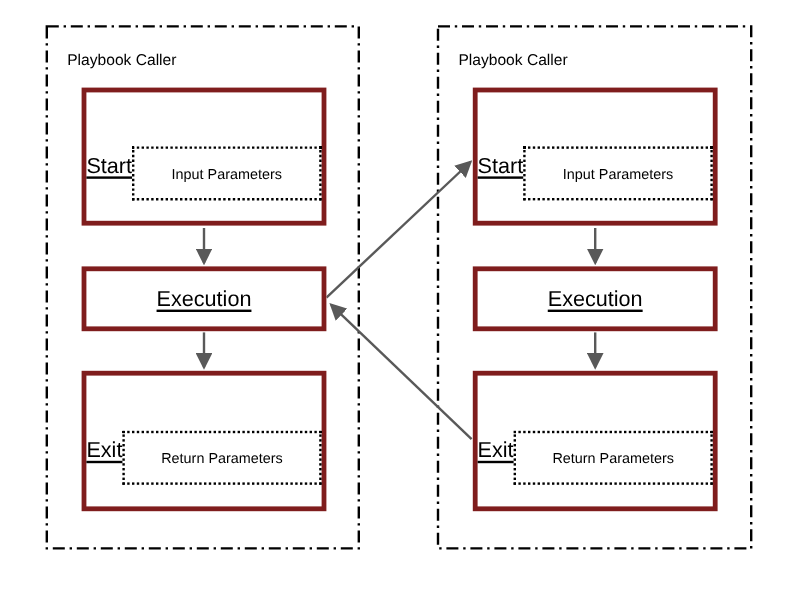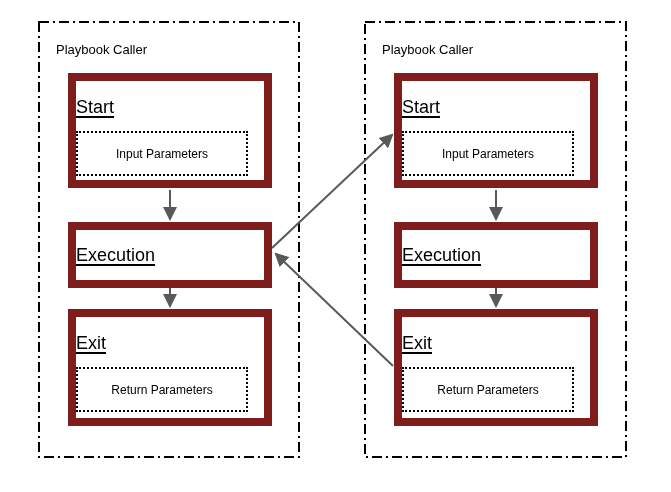--- a/index.html
+++ b/index.html
@@ -26,33 +26,32 @@
   .group-title {
     position: absolute;
     font-size: 13px;
     line-height: 20px;
     white-space: nowrap;
   }
   .node {
     position: absolute;
     box-sizing: border-box;
     background: #ffffff;
-    border: 8px solid #7f1d1d;
+    border: 4px solid #7f1d1d;
     display: flex;
-    flex-direction: column;
-    align-items: flex-start;
+    align-items: center;
   }
   .node.tall {
     width: 204px;
     height: 115px;
     padding-top: 15px;
   }
   .node.short {
     width: 204px;
-    height: 66px;
+    height: 54px;
     justify-content: center;
     padding-top: 0;
   }
   .node-label {
     font-size: 18px;
     line-height: 22px;
     text-decoration: underline;
     text-underline-offset: 3px;
     text-decoration-thickness: 1.5px;
     white-space: nowrap;

